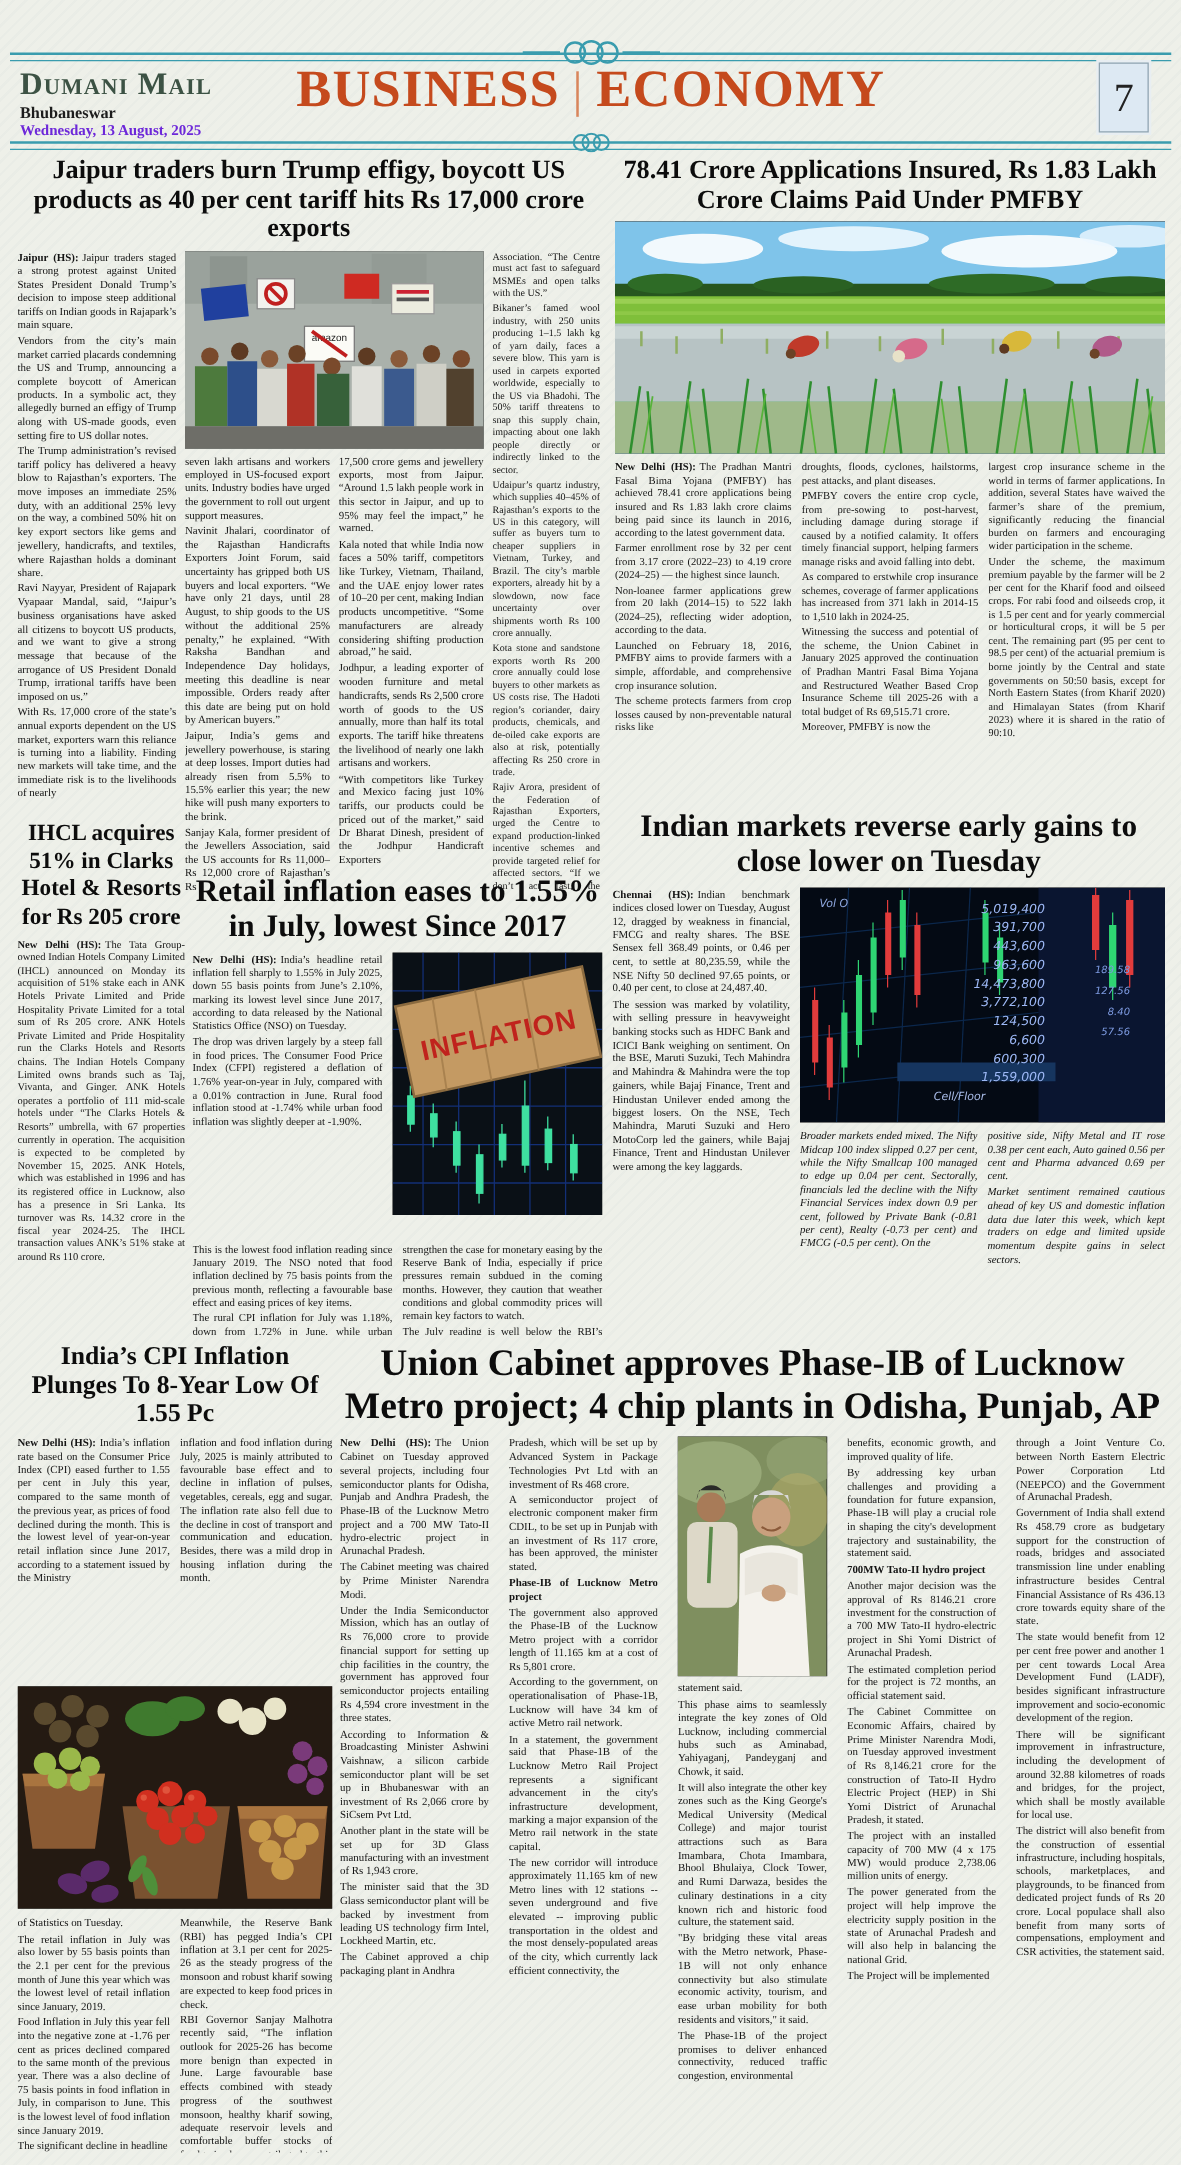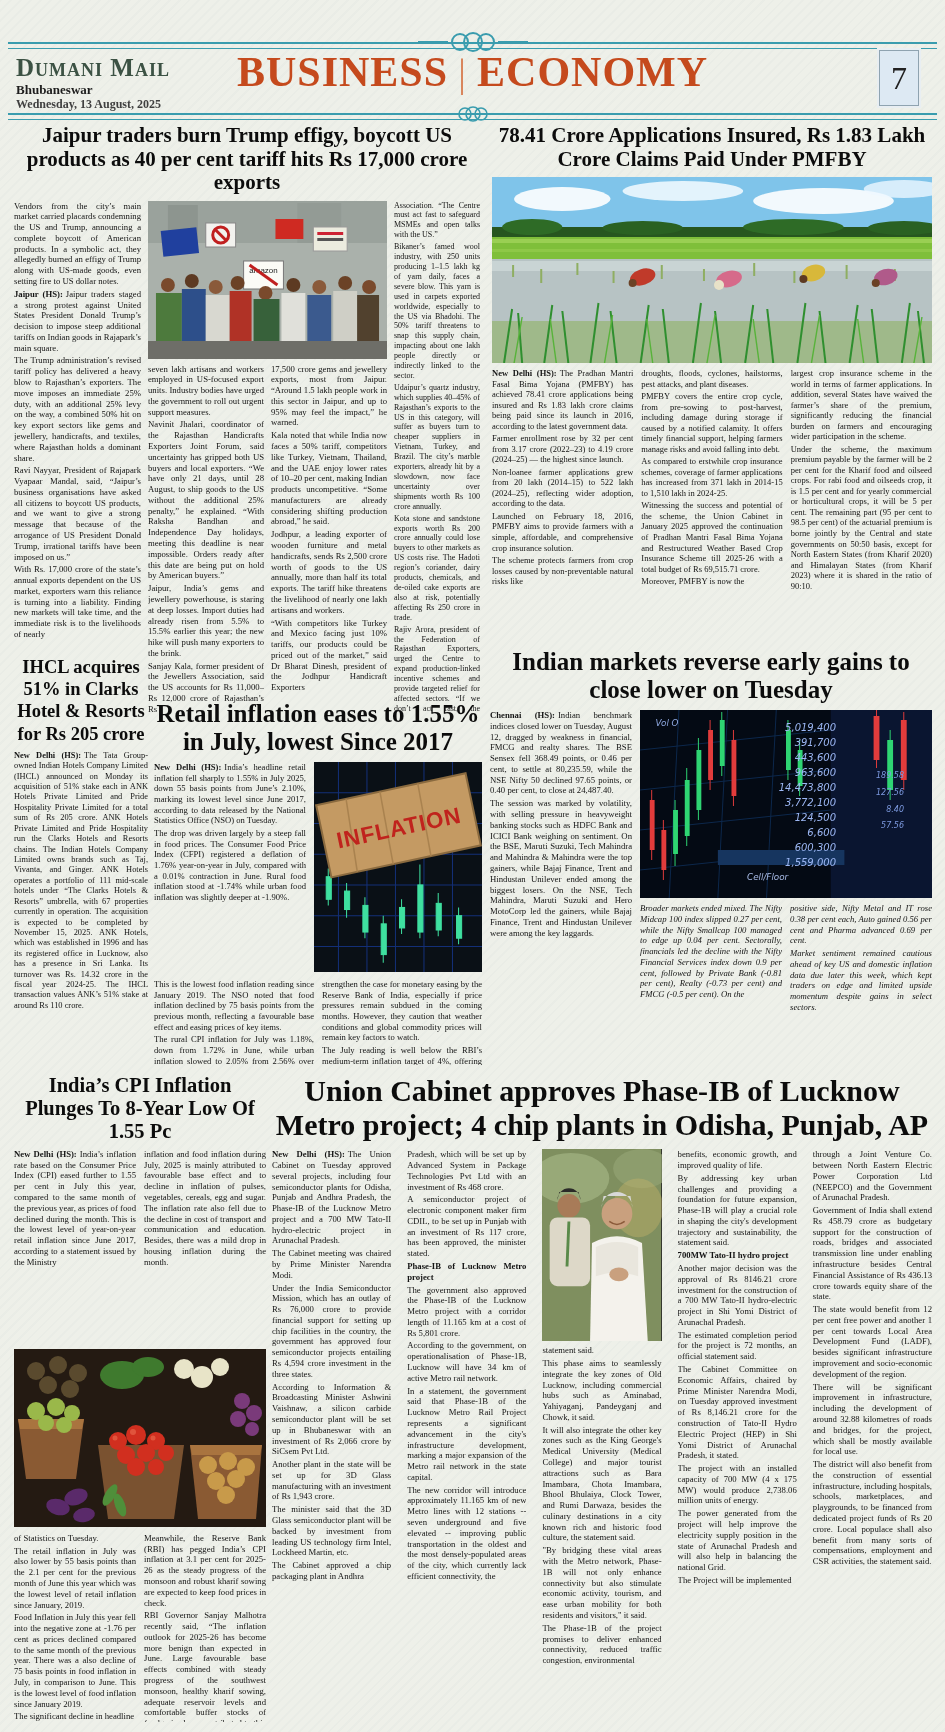--- a/index.html
+++ b/index.html
@@ -10,21 +10,21 @@
   
   .rule{position:absolute;left:8px;right:8px;height:4px;border-top:2px solid #3a9cae;border-bottom:1px solid #3a9cae;}
   .rule-top{top:42px;}
   .rule-bot{top:113px;}
   .ornament{position:absolute;left:50%;transform:translateX(-50%);color:#3a9cae;}
   .orn-top{top:30px;}
   .orn-bot{top:106px;}
   .masthead{position:absolute;left:16px;top:54px;line-height:1.15;}
   .paper-name{font-size:25px;font-variant:small-caps;font-weight:bold;color:#3c5244;letter-spacing:1px;}
   .city{font-size:13px;font-weight:bold;color:#1d1d1d;}
-  .pub-date{font-size:12px;font-weight:bold;color:#404040;}
+  .pub-date{font-size:12px;font-weight:bold;color:#6d28d9;}
   .section-title{position:absolute;top:48px;left:160px;right:160px;text-align:center;
         font-size:42px;font-weight:bold;color:#c54a1d;letter-spacing:1px;white-space:nowrap;}
   .sec-div{font-weight:normal;color:#d9855c;padding:0 10px;font-size:40px;}
   .pagebox{position:absolute;right:26px;top:50px;width:38px;height:54px;background:#dde9f3;
         border:1px solid #8fa3b0;box-shadow:0 0 0 2px #e8eef2;display:flex;align-items:center;
         justify-content:center;font-size:32px;color:#222;}
   
   .article{position:absolute;overflow:hidden;}
   .hl{font-weight:bold;text-align:center;line-height:1.12;margin:0 0 6px;color:#0c0c0c;}
   .para{font-size:8.7px;line-height:1.24;text-align:justify;margin:0 0 2px;}
@@ -54,21 +54,21 @@
   .a3{left:14px;top:656px;width:134px;height:412px;}
   .a3 .hl{font-size:18.5px;line-height:1.2;}
   .a3 .para{font-size:8.4px;}
   .a3-body{height:calc(100% - 96px);overflow:hidden;}
   
   .a4{left:154px;top:700px;width:328px;height:368px;}
   .a4 .hl{font-size:25px;}
   .a4-row1{display:flex;gap:8px;}
   .a4-c1{width:152px;flex:none;height:212px;}
   .a4-photo{flex:1;height:210px;}
-  .a4-row2{display:flex;gap:8px;margin-top:5px;height:86px;}
+  .a4-row2{display:flex;gap:8px;margin-top:20px;height:86px;}
   .a4-row2 .col{flex:1;}
   .a4 .para{font-size:8.6px;}
   
   .a5{left:490px;top:648px;width:442px;height:420px;}
   .a5 .hl{font-size:25px;}
   .a5-body{display:flex;gap:8px;height:calc(100% - 64px);}
   .a5-c1{width:142px;flex:none;}
   .a5-right{flex:1;display:flex;flex-direction:column;gap:5px;min-width:0;font-style:italic;}
   .a5-photo{height:188px;flex:none;position:relative;}
   .stock-nums{position:absolute;top:10px;right:96px;text-align:right;color:#9db8f5;
@@ -129,22 +129,22 @@
       <circle cx="38" cy="8" r="6" fill="none" stroke="#3a9cae" stroke-width="1.6"></circle>
     </svg>
   </div>
   <div class="rule rule-bot"></div>
 
   <div class="article a1">
     <h2 class="hl">Jaipur traders burn Trump effigy, boycott US products as 40 per cent tariff hits Rs 17,000 crore exports</h2>
     <div class="a1-body">
       <div class="col a1-c1">
 
-      <p class="para"><span>Vendors from the city’s main market carried placards condemning the US and Trump, announcing a complete boycott of American products. In a symbolic act, they allegedly burned an effigy of Trump along with US-made goods, even setting fire to US dollar notes.</span></p>
-          <p class="para"><strong>Jaipur (HS):</strong><span>Jaipur traders staged a strong protest against United States President Donald Trump’s decision to impose steep additional tariffs on Indian goods in Rajapark’s main square.</span></p>
+      <p class="para"><strong>Jaipur (HS):</strong><span>Jaipur traders staged a strong protest against United States President Donald Trump’s decision to impose steep additional tariffs on Indian goods in Rajapark’s main square.</span></p>
+          <p class="para"><span>Vendors from the city’s main market carried placards condemning the US and Trump, announcing a complete boycott of American products. In a symbolic act, they allegedly burned an effigy of Trump along with US-made goods, even setting fire to US dollar notes.</span></p>
           <p class="para"><span>The Trump administration’s revised tariff policy has delivered a heavy blow to Rajasthan’s exporters. The move imposes an immediate 25% duty, with an additional 25% levy on the way, a combined 50% hit on key export sectors like gems and jewellery, handicrafts, and textiles, where Rajasthan holds a dominant share.</span></p>
           <p class="para"><span>Ravi Nayyar, President of Rajapark Vyapaar Mandal, said, “Jaipur’s business organisations have asked all citizens to boycott US products, and we want to give a strong message that because of the arrogance of US President Donald Trump, irrational tariffs have been imposed on us.”</span></p>
           <p class="para"><span>With Rs. 17,000 crore of the state’s annual exports dependent on the US market, exporters warn this reliance is turning into a liability. Finding new markets will take time, and the immediate risk is to the livelihoods of nearly</span></p>
         </div>
       <div class="a1-mid">
         <div class="photo a1-photo">
           <svg viewBox="0 0 240 158" preserveAspectRatio="none">
             <rect width="240" height="158" fill="#aab1ab"></rect>
             <rect x="0" y="0" width="240" height="42" fill="#9aa29c"></rect>
             <rect x="20" y="4" width="30" height="38" fill="#8d958f"></rect>

